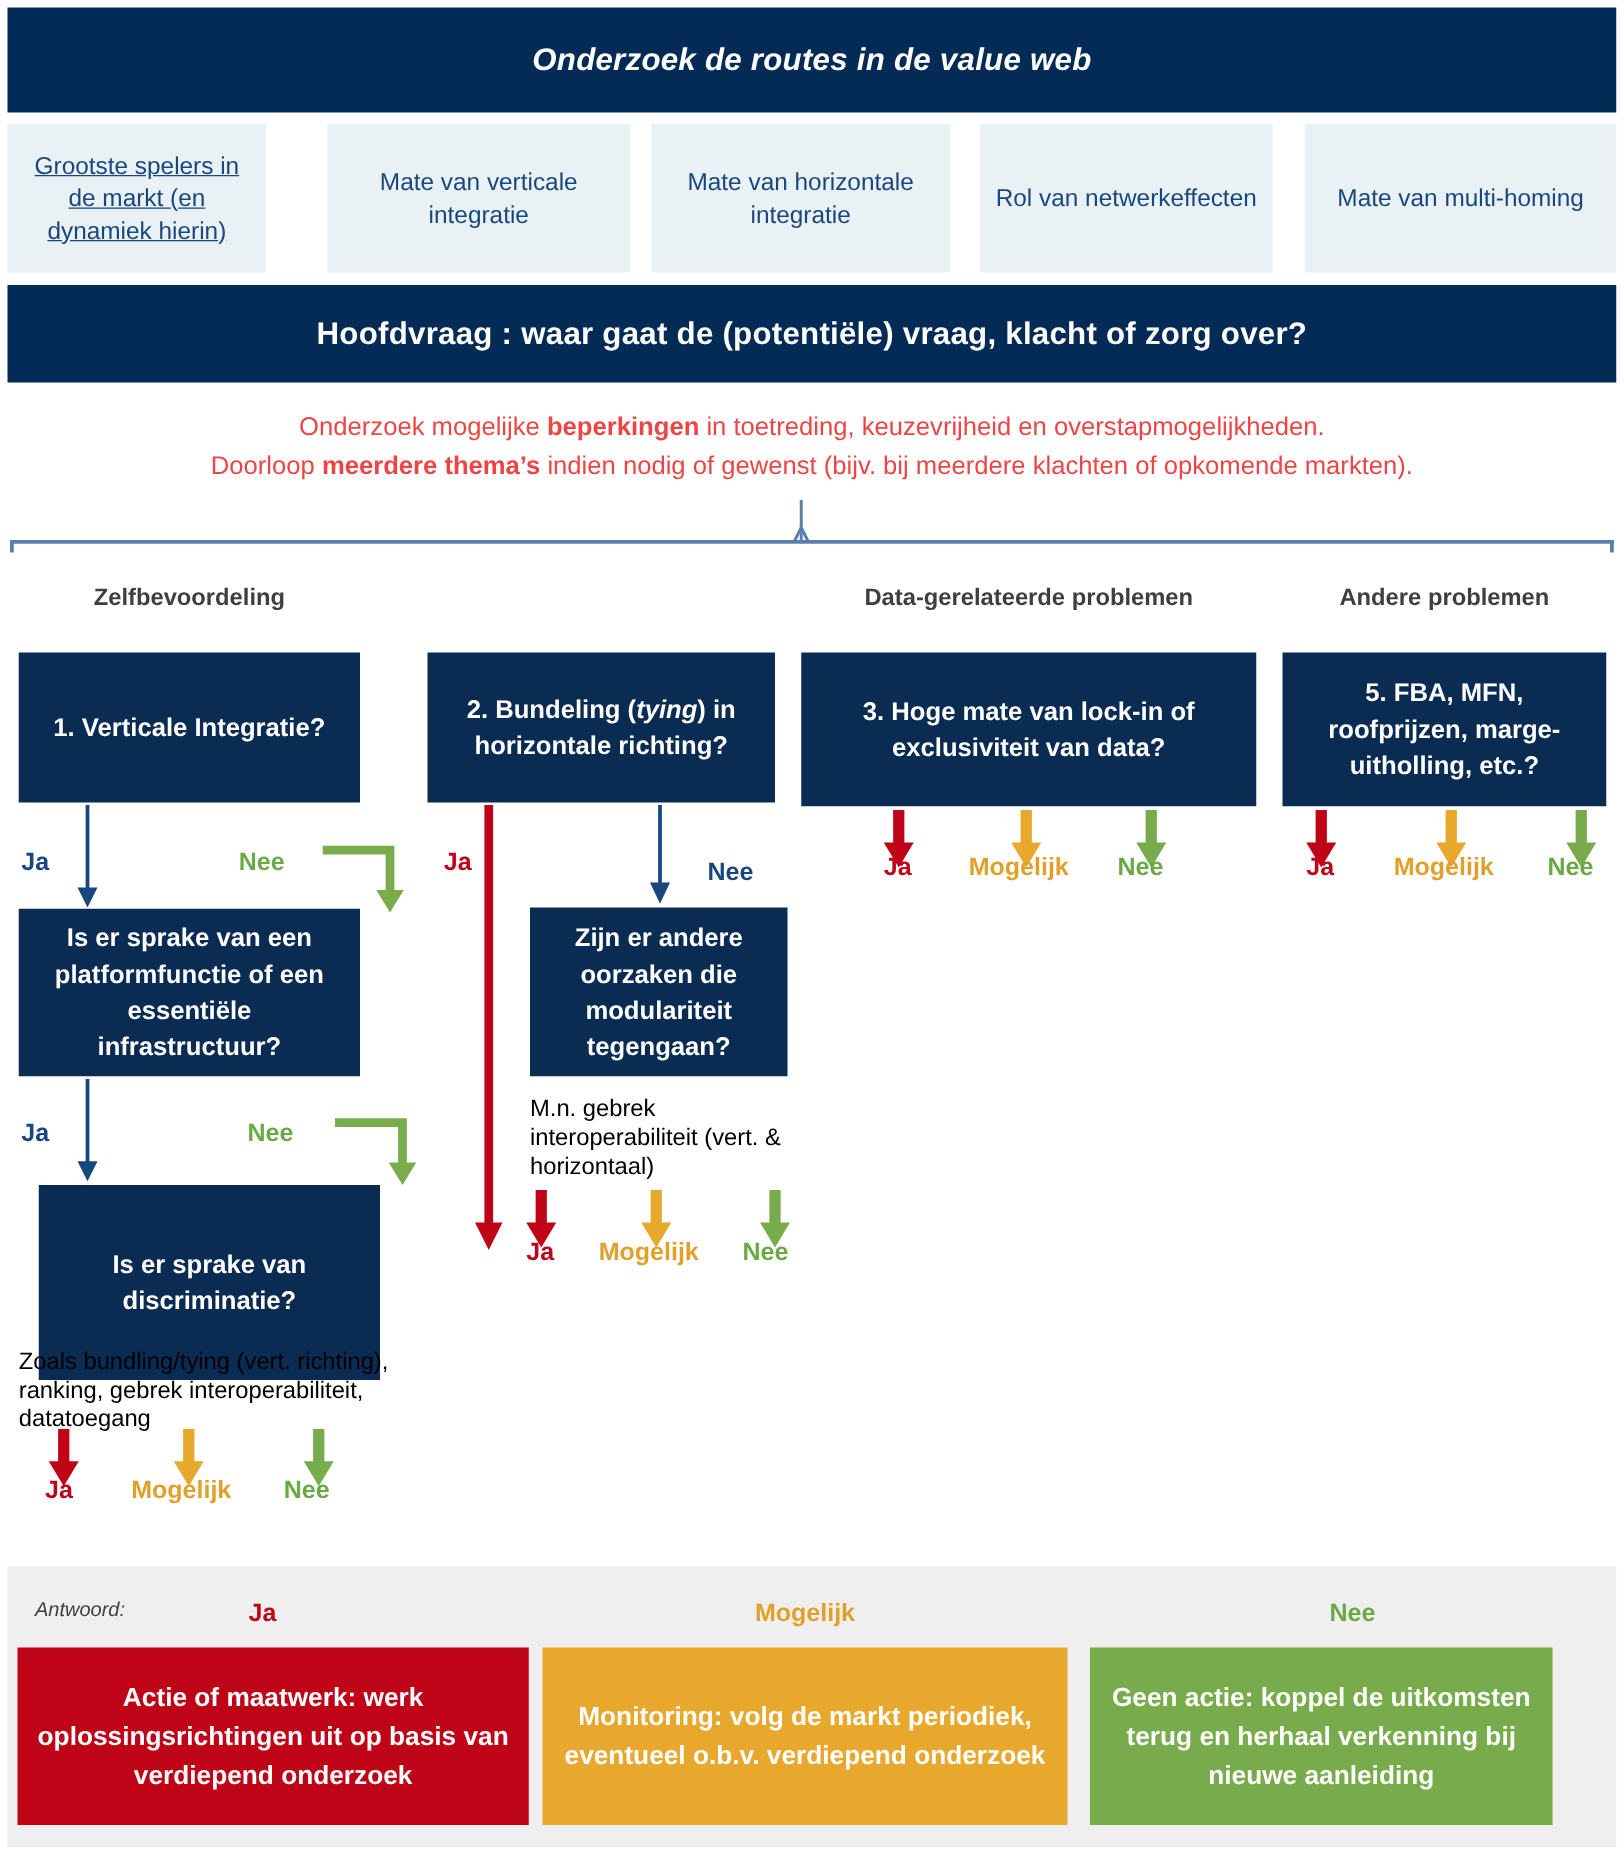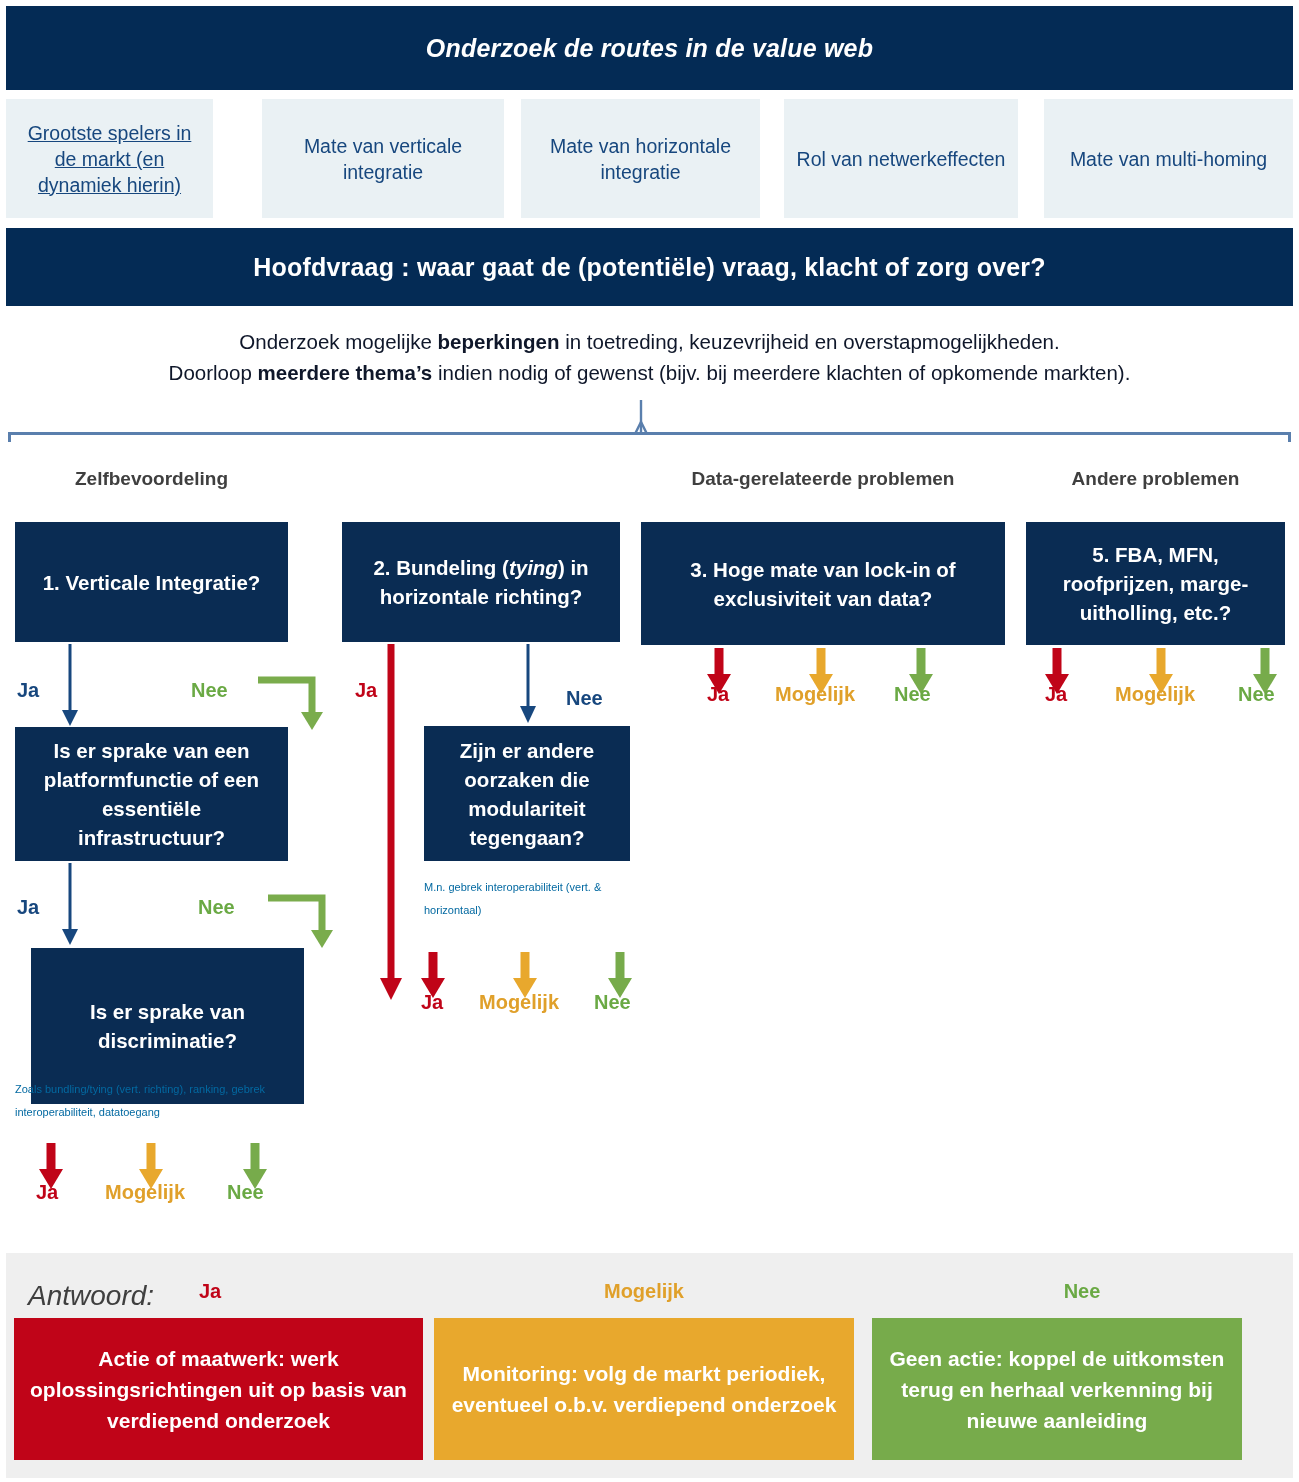--- a/index.html
+++ b/index.html
@@ -37,21 +37,21 @@
     line-height:26px;
     padding:6px 10px;
     top:99px;
     height:119px;
   }
 
   
   .intro{
     left:6px;top:326px;width:1287px;
     text-align:center;
-    color:#0f172a;
+    color:#ef4444;
     font-size:20.5px;
     line-height:31px;
   }
   .intro b{font-weight:bold;}
 
   
   .bracket-line{
     left:8px;top:432px;width:1283px;height:3px;
     background:#5a7fad;
   }
@@ -80,43 +80,43 @@
     color:#ffffff;
     font-weight:bold;
     font-size:20.5px;
     line-height:29px;
     padding:6px 12px;
   }
   .qbox i{font-style:italic;}
 
   
   .note{
-    color:#0369a1;
-    font-size:11px;
+    color:#000000;
+    font-size:19px;
     line-height:23px;
   }
 
   
   .blabel{font-size:20px;font-weight:bold;}
   .lbl-ja-navy{color:#17477e;}
   .lbl-nee-green{color:#6aa944;}
   .lbl-ja-red{color:#c00418;}
   .lbl-nee-navy{color:#17477e;}
   .lbl-red{color:#c00418;}
   .lbl-amber{color:#e0a02a;}
   .lbl-green{color:#6aa944;}
 
   
   .legendpanel{
     left:6px;top:1253px;width:1287px;height:225px;
     background:#efefef;
   }
   .antwoord{
     left:28px;top:1280px;
-    color:#3f3f3f;font-size:28px;font-style:italic;
+    color:#3f3f3f;font-size:16px;font-style:italic;
   }
   .legendword{font-size:20px;font-weight:bold;top:1280px;text-align:center;}
   .actionbox{
     color:#ffffff;font-weight:bold;font-size:21px;line-height:31px;
     top:1318px;height:142px;padding:6px 14px;
   }
   .act-red{background:#c00418;}
   .act-amber{background:#e8a82d;}
   .act-green{background:#77ab4b;}
 </style>

